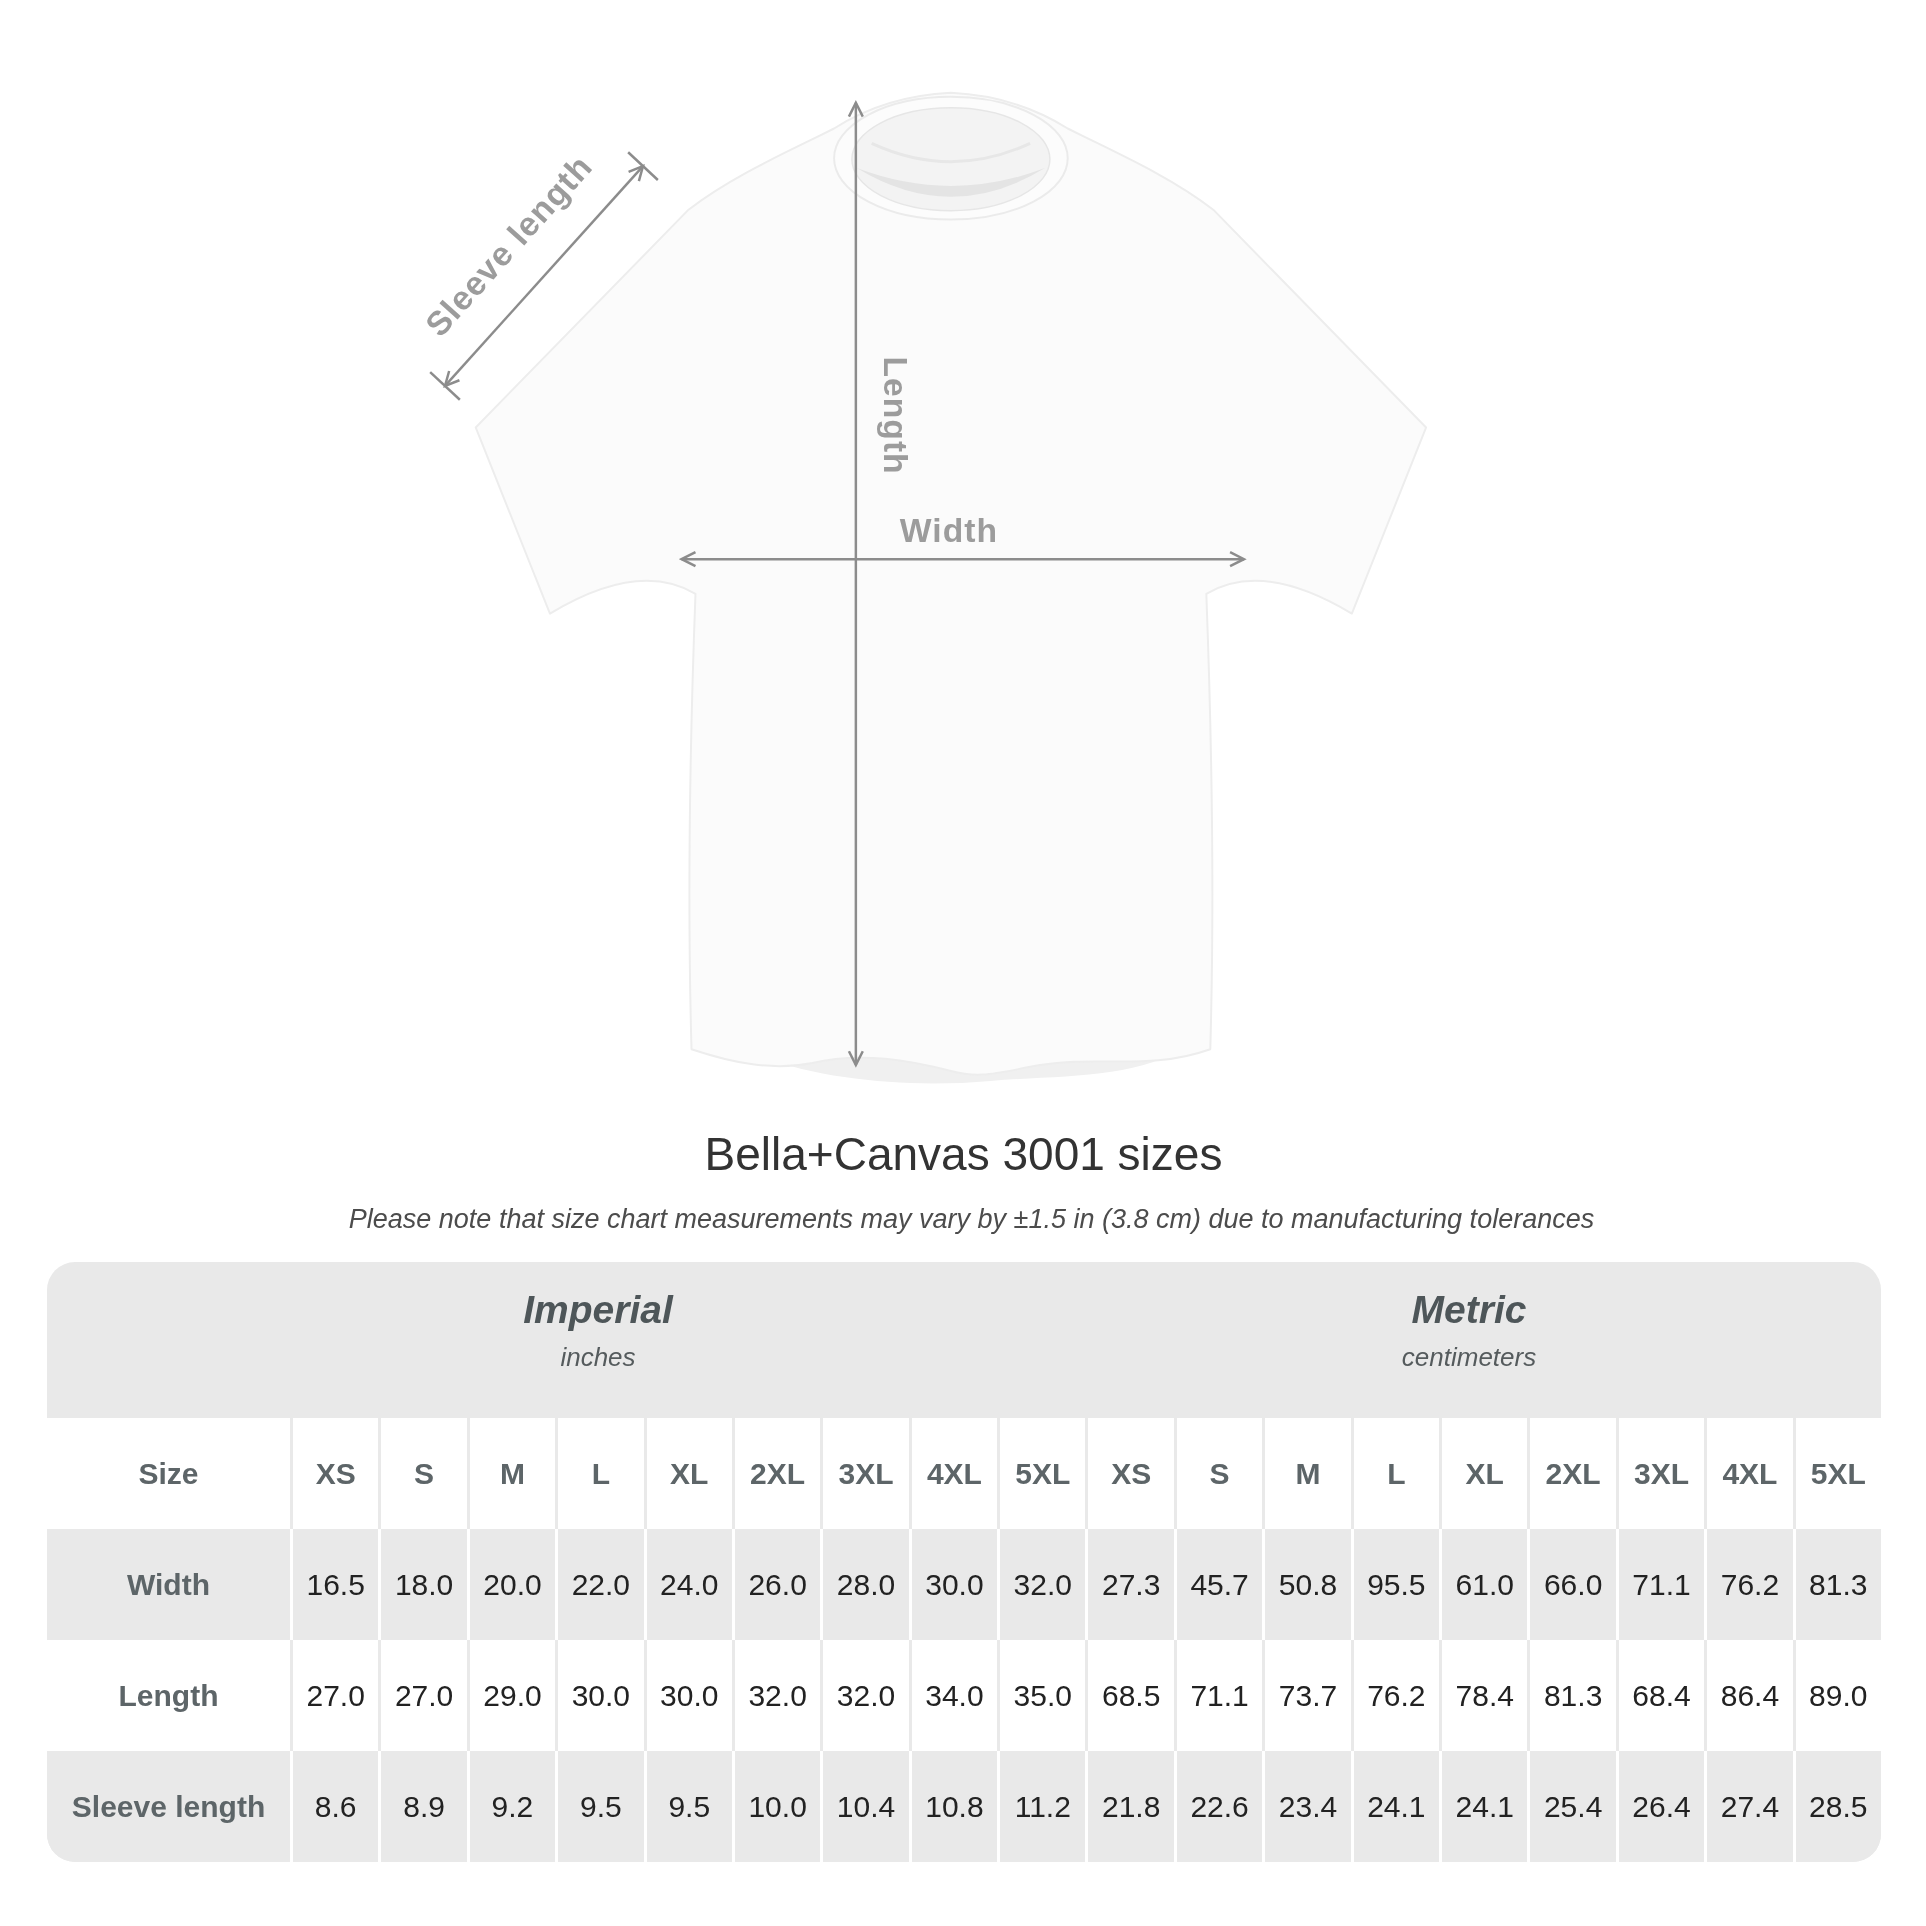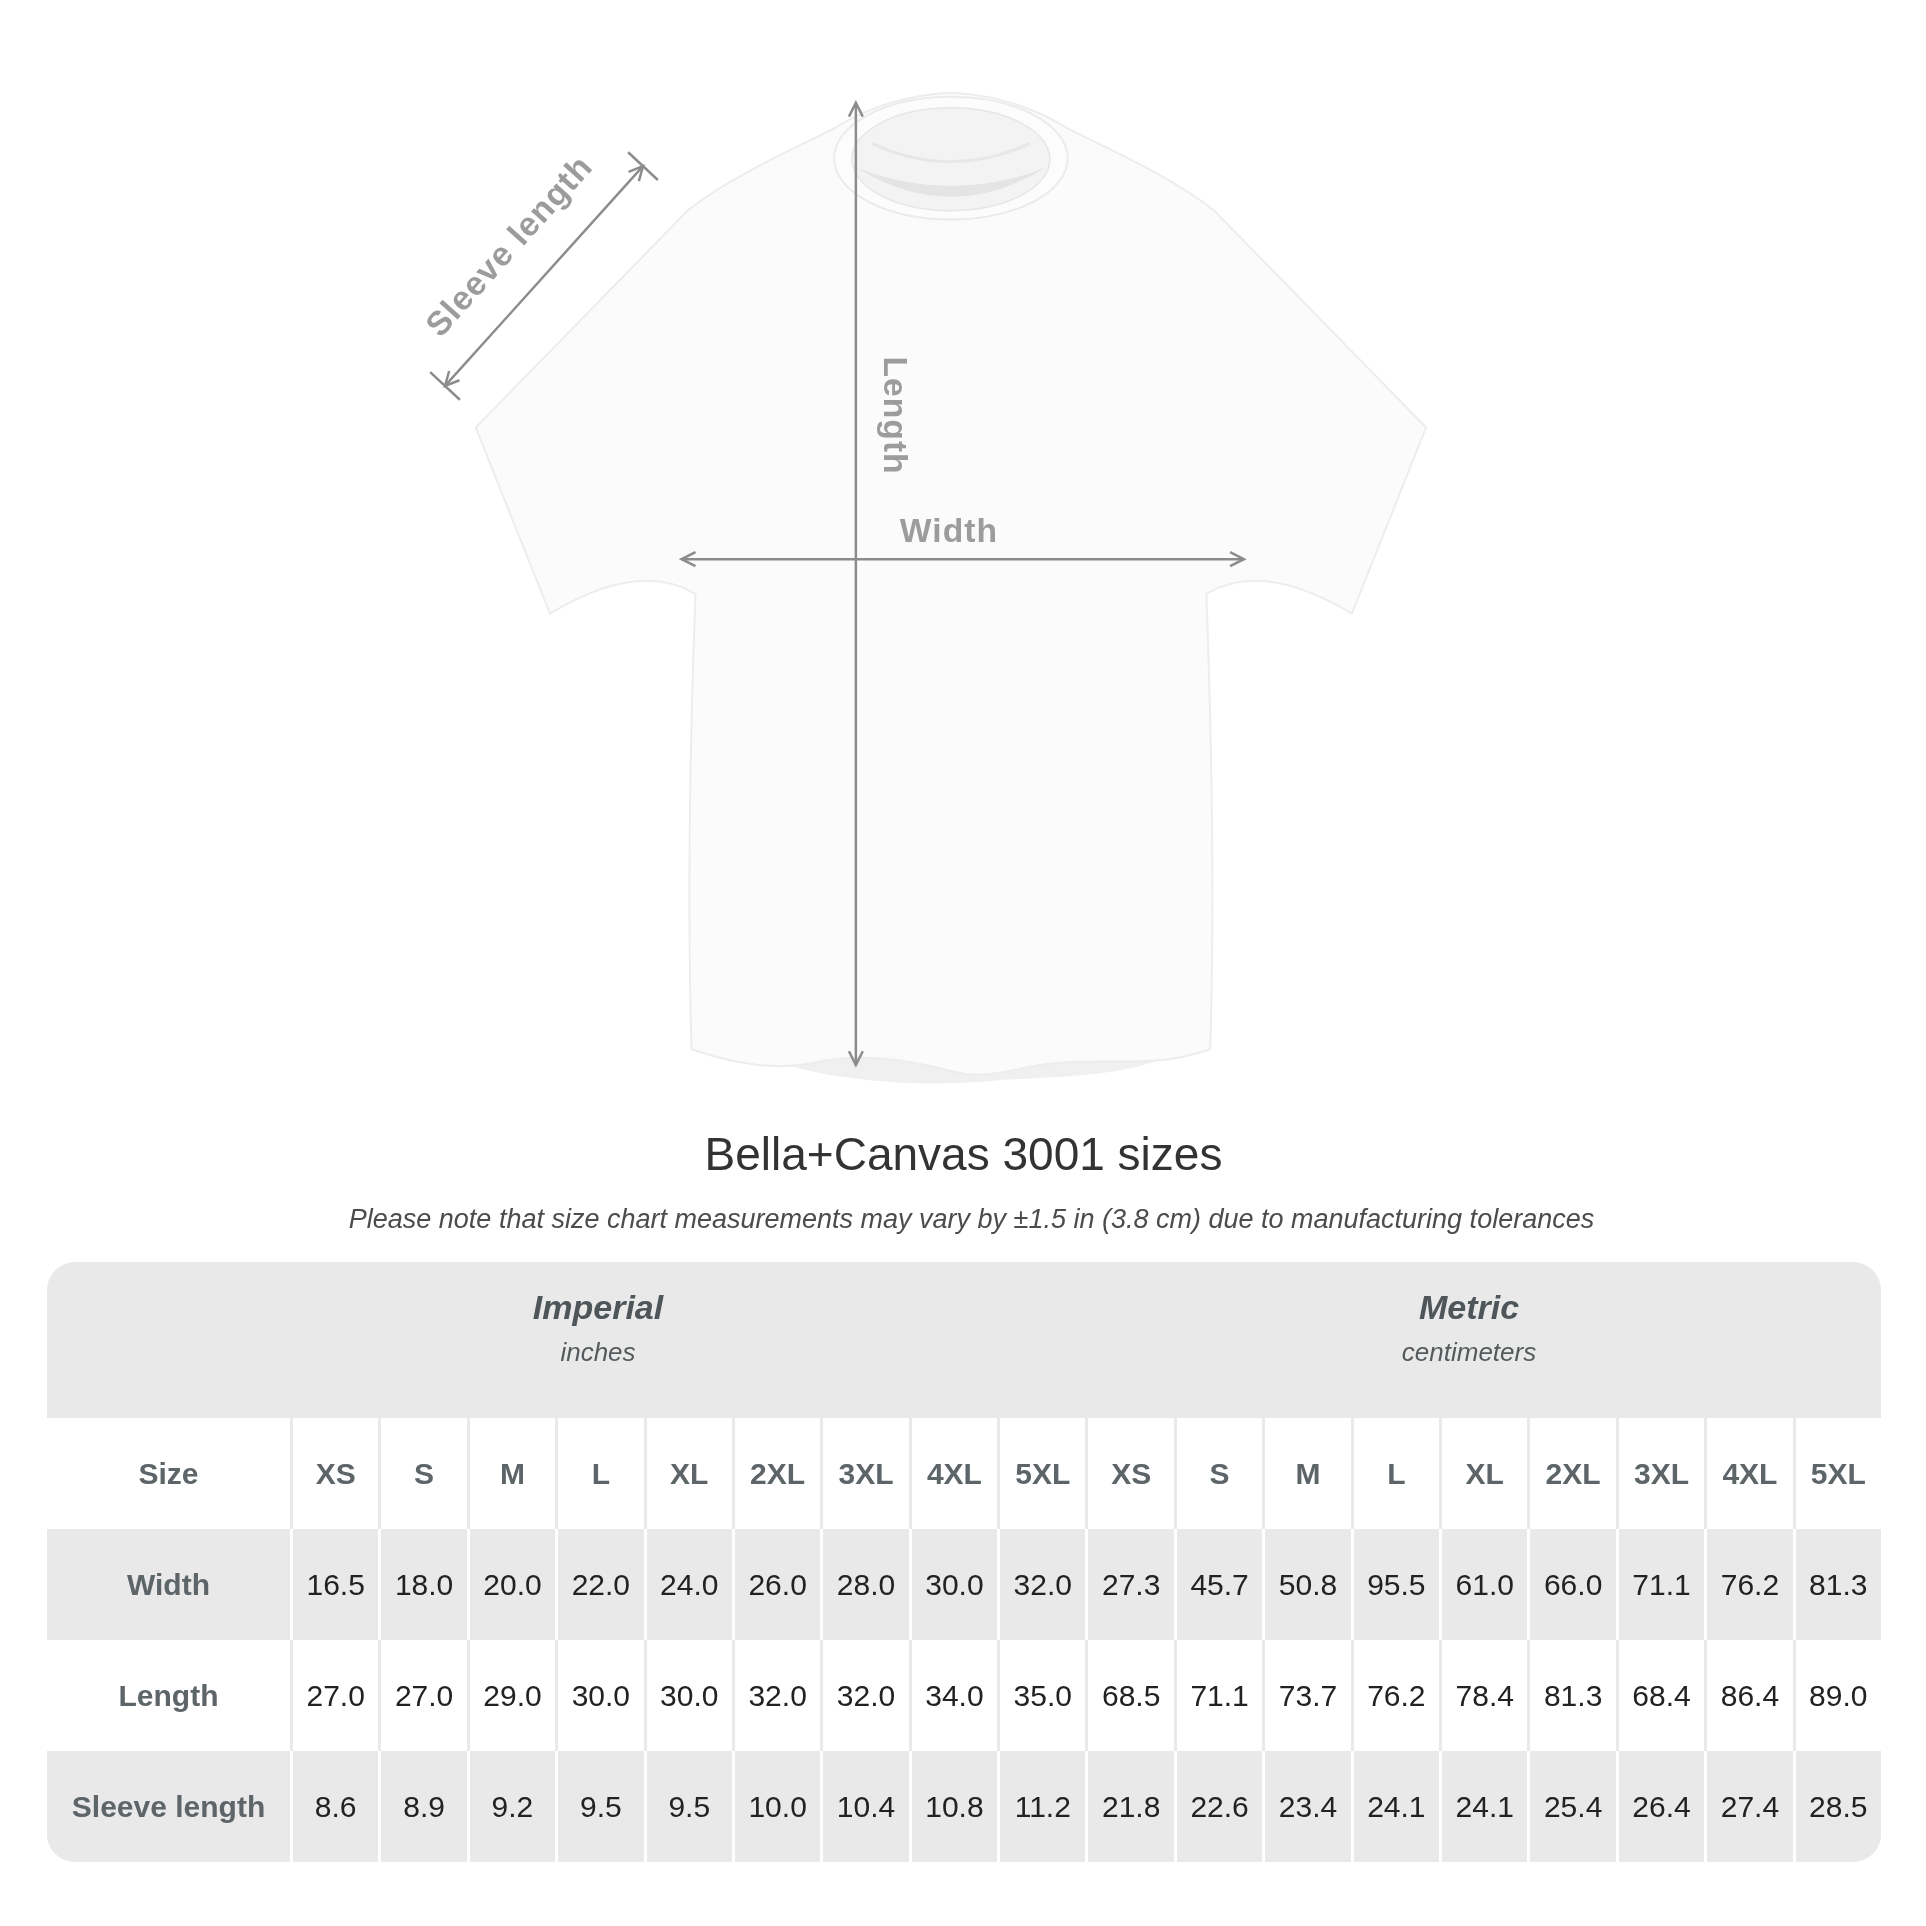--- a/index.html
+++ b/index.html
@@ -15,21 +15,21 @@
   
   .page-title{position:absolute;left:0;top:1127px;width:100%;margin:0;text-align:center;
               font-size:46px;font-weight:normal;color:#333333;}
   .page-subtitle{position:absolute;left:0;top:1196px;width:100%;margin:8px;text-align:center;
               font-size:27px;font-style:italic;color:#4c4c4c;}
 
   
   .size-table{position:absolute;left:47px;top:1262px;width:1834px;height:600px;
               background:#e9e9e9;border-radius:28px;overflow:hidden;}
   .unit-head{position:absolute;top:26px;transform:translateX(-50%);text-align:center;color:#4e5659;}
-  .unit-head .g-label{font-size:34px;font-weight:bold;font-style:italic;}
+  .unit-head .g-label{font-size:39px;font-weight:bold;font-style:italic;}
   .unit-head .g-unit{font-size:26px;font-style:italic;margin-top:10px;color:#555b5d;}
   .unit-head.imperial{left:551px;}
   .unit-head.metric{left:1422px;}
 
   .rows{position:absolute;left:0;top:156px;width:100%;}
   .trow{display:grid;grid-template-columns:243px repeat(18,1fr);height:111px;}
   .cell{display:flex;align-items:center;justify-content:center;box-sizing:border-box;
         font-size:30px;color:#222222;}
   .trow > .cell + .cell{border-left:3px solid var(--sep);}
   .cell.gstart{border-left-width:12px;}

